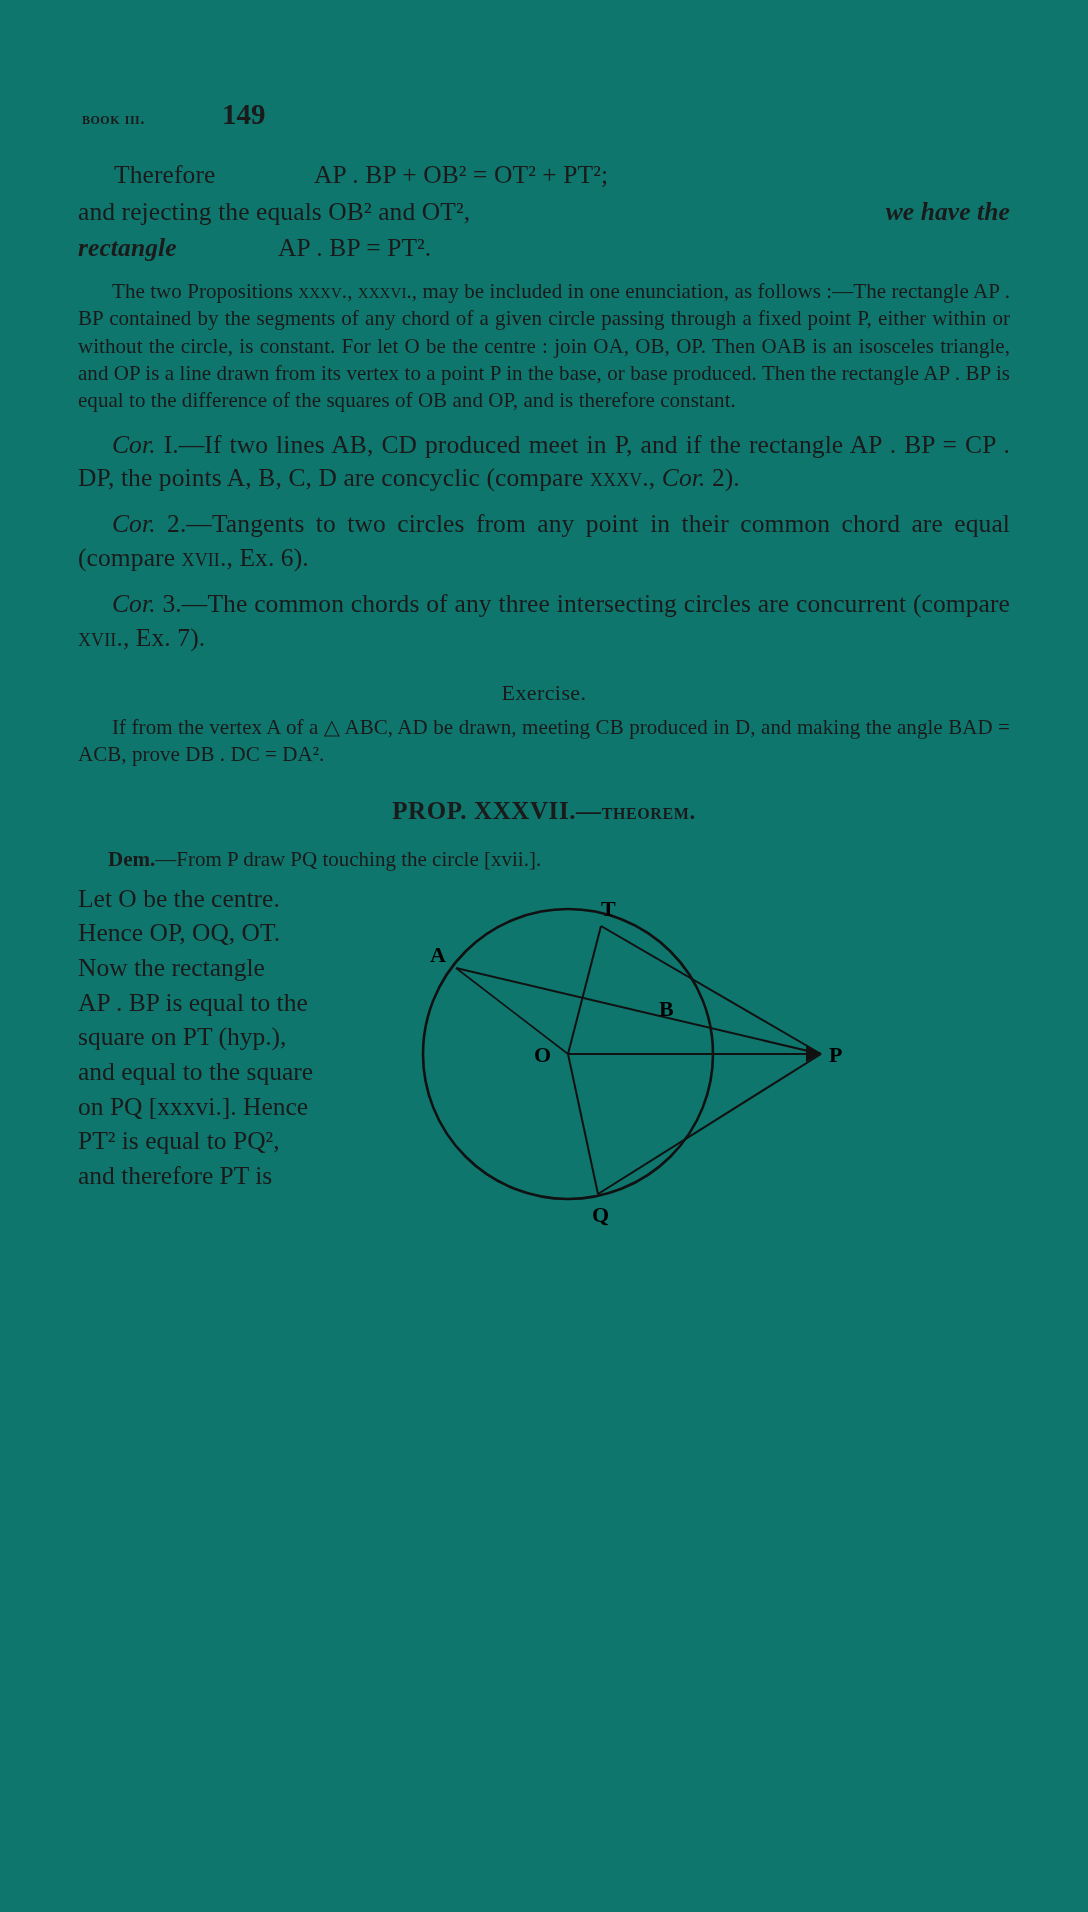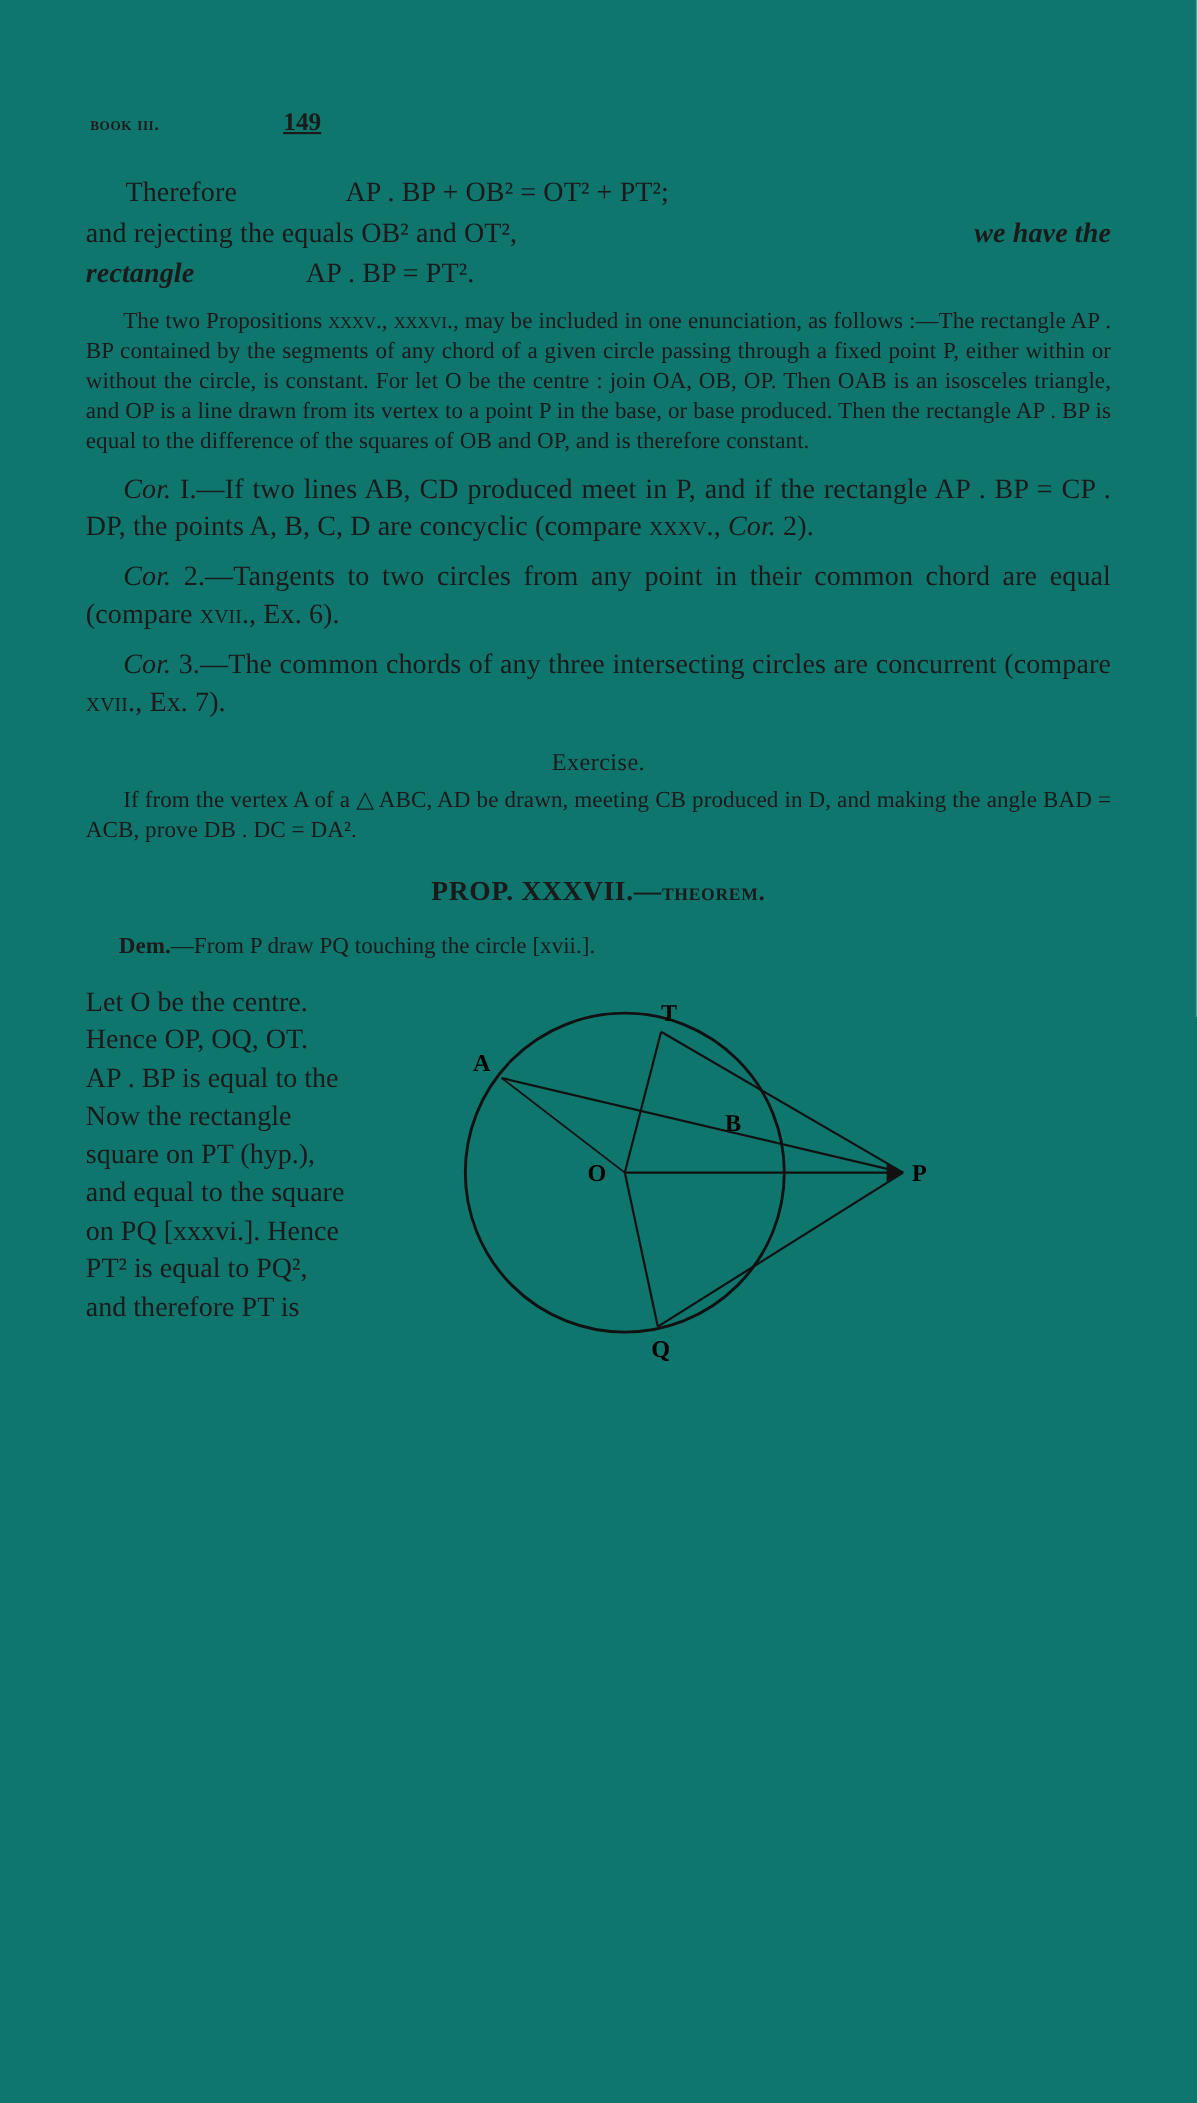--- a/index.html
+++ b/index.html
@@ -43,25 +43,23 @@
   .runhead .booknum::first-letter { font-size: 17px; }
   .runhead .title {
     flex: 1;
     text-align: center;
     font-size: 27px;
     font-weight: bold;
     letter-spacing: 1.2px;
     margin-left: -20px;
   }
   .runhead .pageno {
-    font-size: 23px;
+    font-size: 29px;
     font-weight: bold;
     width: 70px;
-    text-align: right;
-    text-decoration: underline;
   }
 
   
   .big {
     font-size: 25.5px;
     line-height: 1.31;
     letter-spacing: 0.1px;
   }
   .small {
     font-size: 21px;
@@ -120,21 +118,21 @@
     line-height: 1.30;
     text-align: justify;
   }
   .dem {
     margin-top: 22px;
     font-size: 21px;
   }
 
   
   .figwrap {
-    margin-top: 22px;
+    margin-top: 10px;
     position: relative;
     height: 380px;
   }
   .figcol {
     width: 330px;
     font-size: 25.5px;
     line-height: 1.36;
     text-align: justify;
     text-justify: inter-word;
   }
@@ -188,22 +186,22 @@
 
 
     <div class="dem">
       <span style="padding-left:30px;"></span><span class="bold">Dem.</span><span>—From P draw PQ touching the circle [xvii.].</span>
     </div>
 
     <div class="figwrap">
       <div class="figcol">
         <div>Let O be the centre.</div>
         <div>Hence OP, OQ, OT.</div>
+        <div>Now the rectangle</div>
         <div>AP . BP is equal to the</div>
-        <div>Now the rectangle</div>
         <div>square on PT (hyp.),</div>
         <div>and equal to the square</div>
         <div>on PQ [xxxvi.]. Hence</div>
         <div>PT² is equal to PQ²,</div>
         <div>and therefore PT is</div>
       </div>
 
       <div class="figure">
         <svg width="600" height="370" viewBox="0 0 600 370">
 

